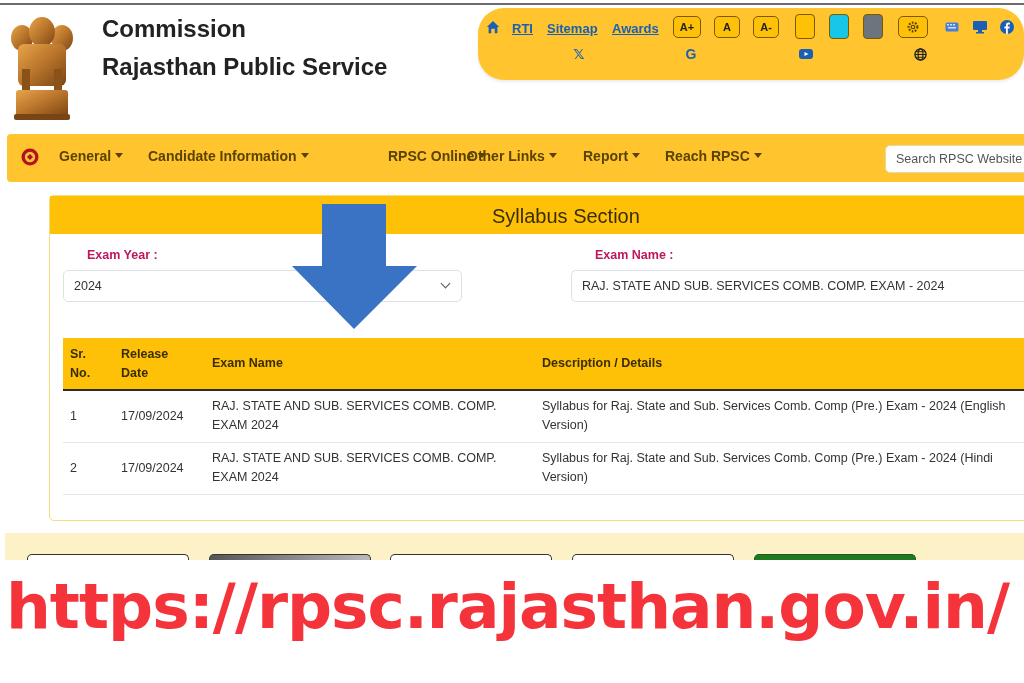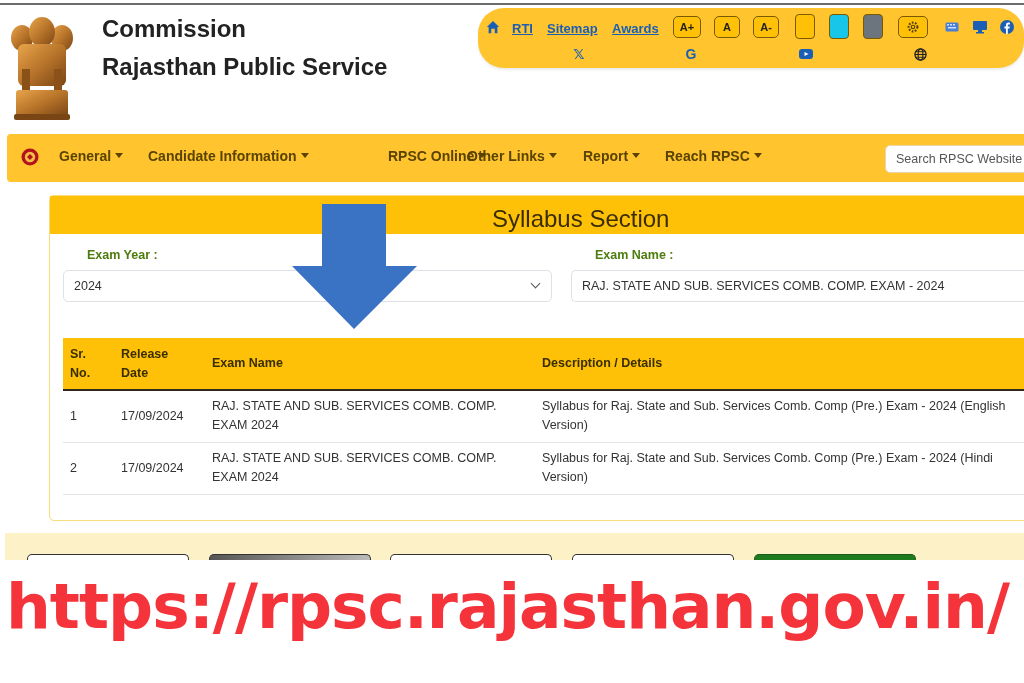--- a/index.html
+++ b/index.html
@@ -8,21 +8,21 @@
 
   .top-rule { position: absolute; left: 0; top: 0; width: 1024px; height: 5px; background: #ffffff; border-bottom: 2px solid #6b6b6b; }
 
   
   .emblem { position: absolute; left: 8px; top: 14px; width: 68px; height: 108px; }
   .brand { position: absolute; left: 102px; top: 10px; }
   .brand .hindi { font-family: "DejaVu Sans", sans-serif; font-size: 23px; font-weight: bold; color: #222; line-height: 32px; }
   .brand .eng { font-size: 24px; font-weight: bold; color: #222; line-height: 38px; }
 
   
-  .utilbar { position: absolute; left: 478px; top: 8px; width: 546px; height: 60px; background: #ffc42e;
+  .utilbar { position: absolute; left: 478px; top: 8px; width: 546px; height: 72px; background: #ffc42e;
              border-radius: 26px; box-shadow: 0 2px 3px rgba(0,0,0,0.08); }
   .util-row1 { position: absolute; left: 0; top: 6px; width: 100%; height: 28px; }
   .util-row2 { position: absolute; left: 0; top: 38px; width: 100%; height: 20px; }
   .util-item { position: absolute; display: flex; align-items: center; justify-content: center; }
   .util-link { color: #1a5fb4; font-size: 13px; font-weight: bold; text-decoration: underline; top: 4px; height: 20px; }
   .fs-btn { top: 2px; width: 26px; height: 22px; border: 1.5px solid #7a5a00; border-radius: 5px; background: #ffc107;
             font-size: 11px; font-weight: bold; color: #222; }
   .theme-btn { top: 0; width: 20px; height: 25px; border-radius: 4px; border: 1.5px solid #7a5a00; }
   .gear-btn { top: 2px; width: 30px; height: 22px; border: 1.5px solid #7a5a00; border-radius: 5px; background: #ffc107; }
   .icon-small { top: 4px; width: 18px; height: 18px; }
@@ -35,22 +35,22 @@
   .nav-item .caret { display: inline-block; margin-left: 4px; width: 0; height: 0; border-left: 4px solid transparent;
                      border-right: 4px solid transparent; border-top: 5px solid #5a4300; vertical-align: 3px; }
   .search { position: absolute; left: 878px; top: 11px; width: 146px; height: 28px; background: #fff; border: 1px solid #e6d7a8;
             border-radius: 5px 0 0 5px; font-family: "Liberation Sans", sans-serif; font-size: 12.5px; color: #555; padding-left: 10px; }
   .search::placeholder { color: #555; }
 
   
   .card { position: absolute; left: 49px; top: 195px; width: 990px; height: 326px; border: 1.5px solid #f6dc7a;
           border-radius: 5px; background: #fff; }
   .card-head { position: absolute; left: 0; top: 0; width: 100%; height: 38px; background: #ffc107; }
-  .card-title { position: absolute; left: 442px; top: 9px; font-size: 24px; color: #3a2e00; font-weight: normal; }
-  .label { position: absolute; font-size: 12.5px; font-weight: bold; color: #4d7c0f; padding-left: 24px; }
+  .card-title { position: absolute; left: 442px; top: 9px; font-size: 20px; color: #3a2e00; font-weight: normal; }
+  .label { position: absolute; font-size: 12.5px; font-weight: bold; color: #be185d; padding-left: 24px; }
   .select { position: absolute; height: 32px; border: 1px solid #dee2e6; border-radius: 5px; background: #fff;
             font-size: 12.5px; color: #333; padding: 8px 10px; }
   .select .chev { position: absolute; right: 12px; top: 9px; width: 7px; height: 7px; border-right: 1.5px solid #555; border-bottom: 1.5px solid #555; transform: rotate(45deg); }
 
   
   .tbl { position: absolute; left: 13px; top: 142px; width: 977px; border-collapse: collapse; font-size: 12.5px; }
   .tbl th { background: #ffc107; color: #3a2e00; font-weight: bold; text-align: left; vertical-align: middle;
             height: 52px; padding: 0 7px; border-bottom: 2px solid #2f2a1a; line-height: 19px; }
   .tbl td { color: #333; padding: 6px 7px; vertical-align: middle; height: 52px; line-height: 19px; border-bottom: 1px solid #e5e5e5; }
 
@@ -181,21 +181,21 @@
   <div class="nav-item" style="left:658px;"><span>Reach RPSC</span><span class="caret"></span></div>
   <input class="search" type="text" placeholder="Search RPSC Website" style="">
 </div>
 
 <div class="card">
   <div class="card-head">
     <div class="card-title">Syllabus Section</div>
   </div>
 
   <div class="label" style="left:13px;top:52px;">Exam Year :</div>
-  <div class="select" style="left:13px;top:74px;width:489px;">
+  <div class="select" style="left:13px;top:74px;width:399px;">
     <span>2024</span>
     <span class="chev"></span>
   </div>
 
   <div class="label" style="left:521px;top:52px;">Exam Name :</div>
   <div class="select" style="left:521px;top:74px;width:469px;border-right:none;border-radius:5px 0 0 5px;">
     <span>RAJ. STATE AND SUB. SERVICES COMB. COMP. EXAM - 2024</span>
   </div>
 
   <table class="tbl">

